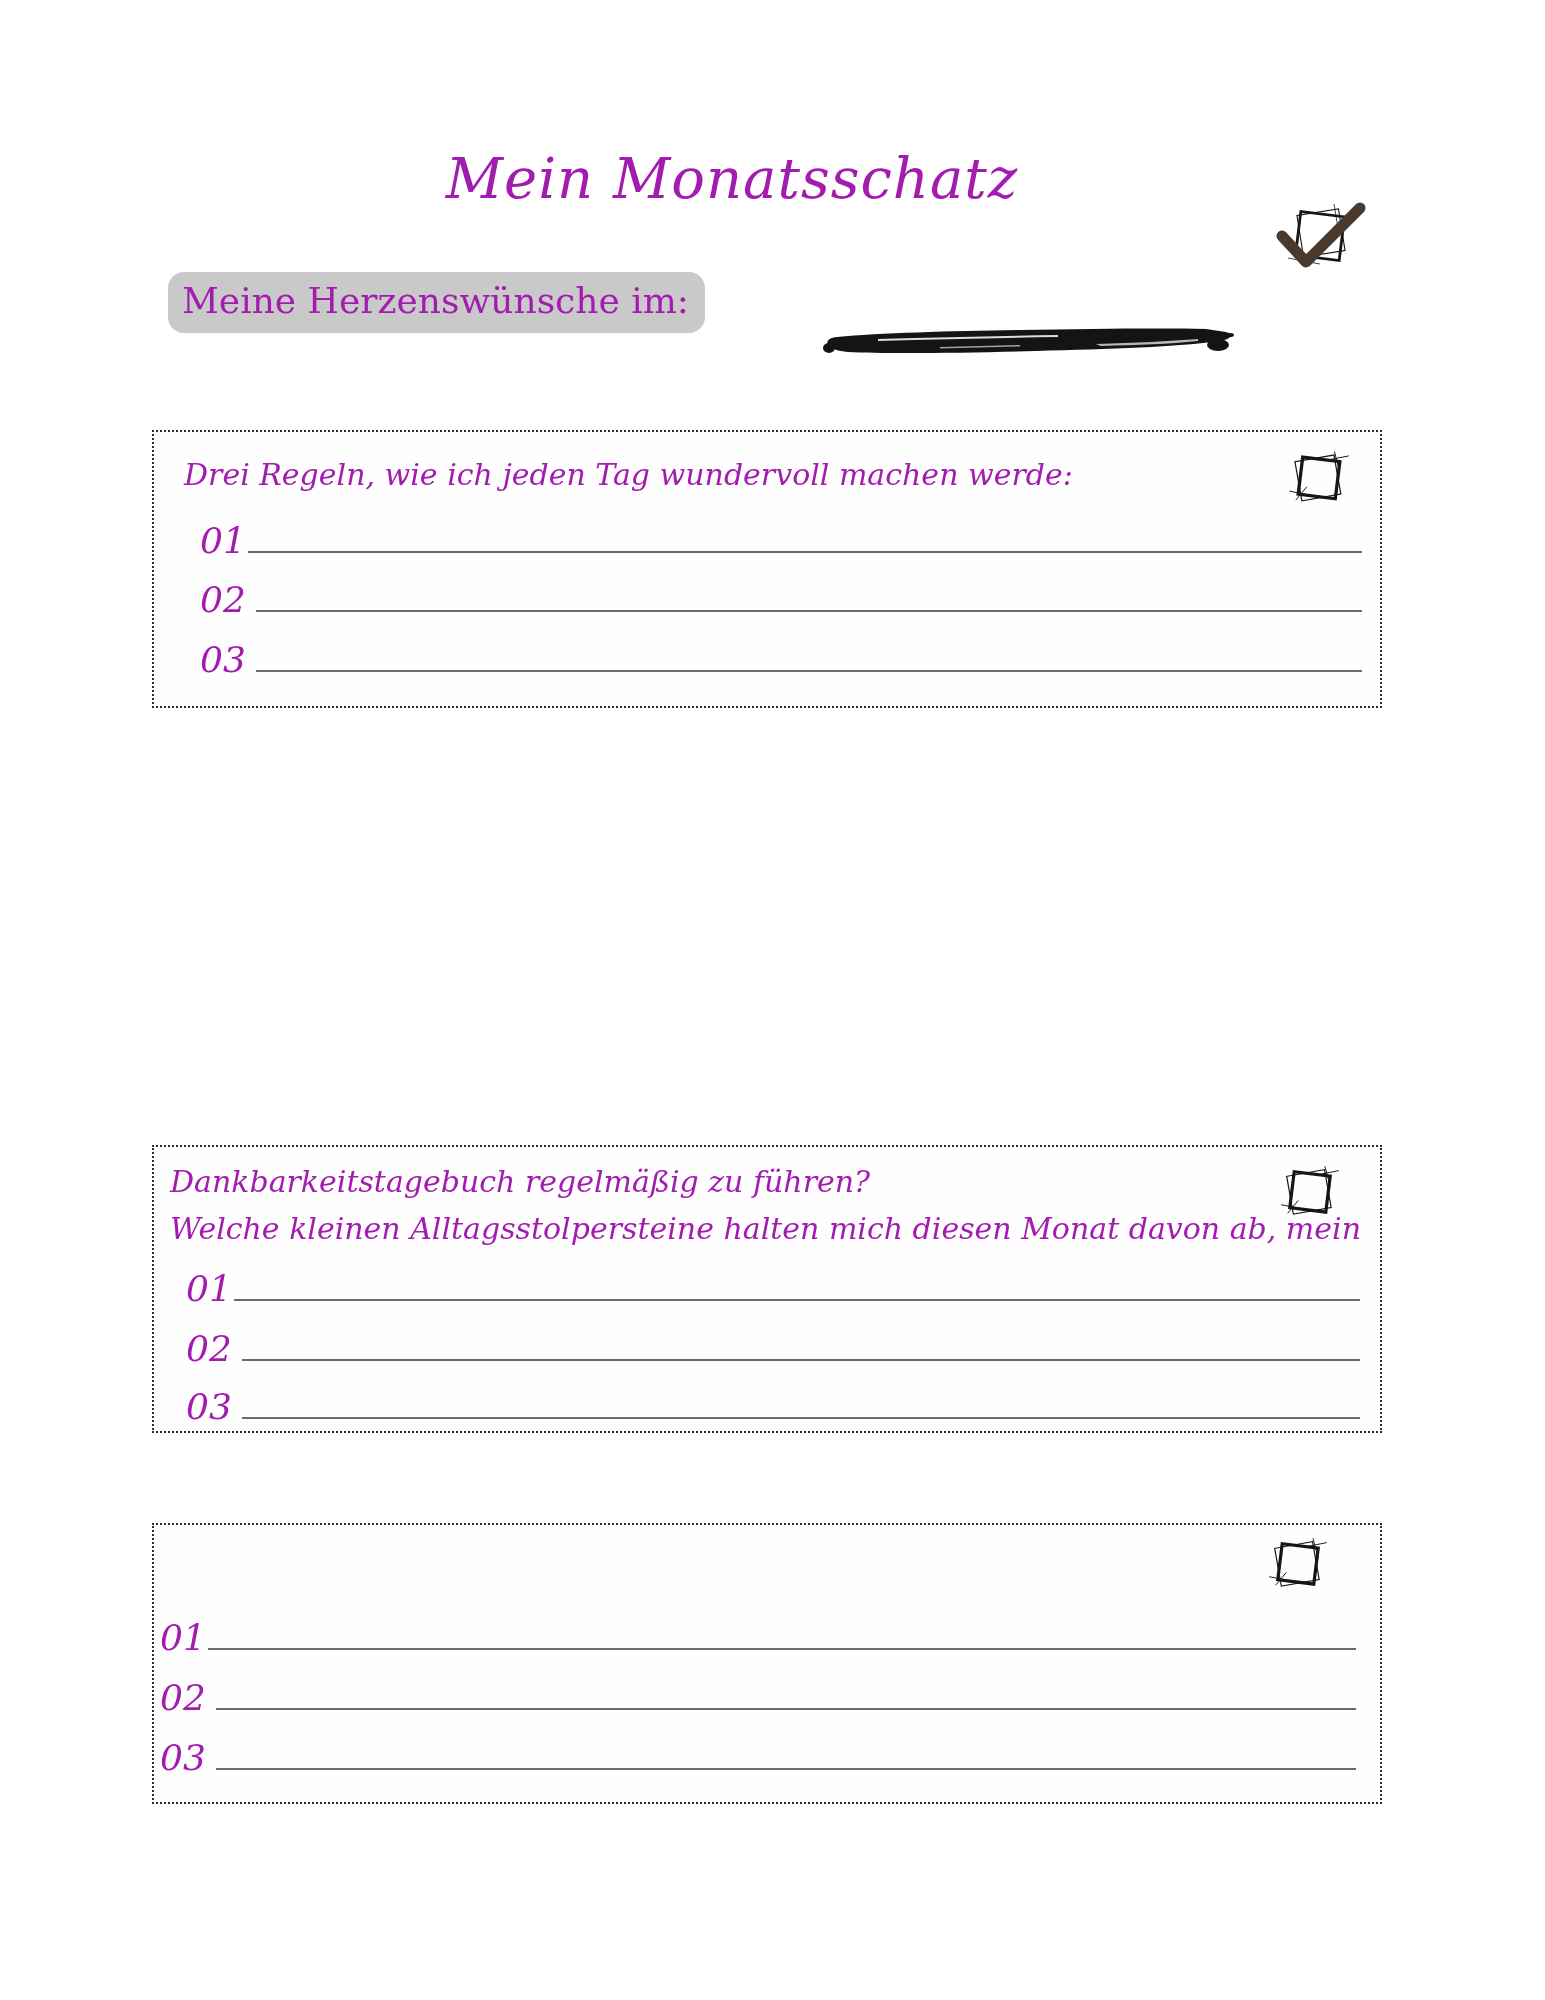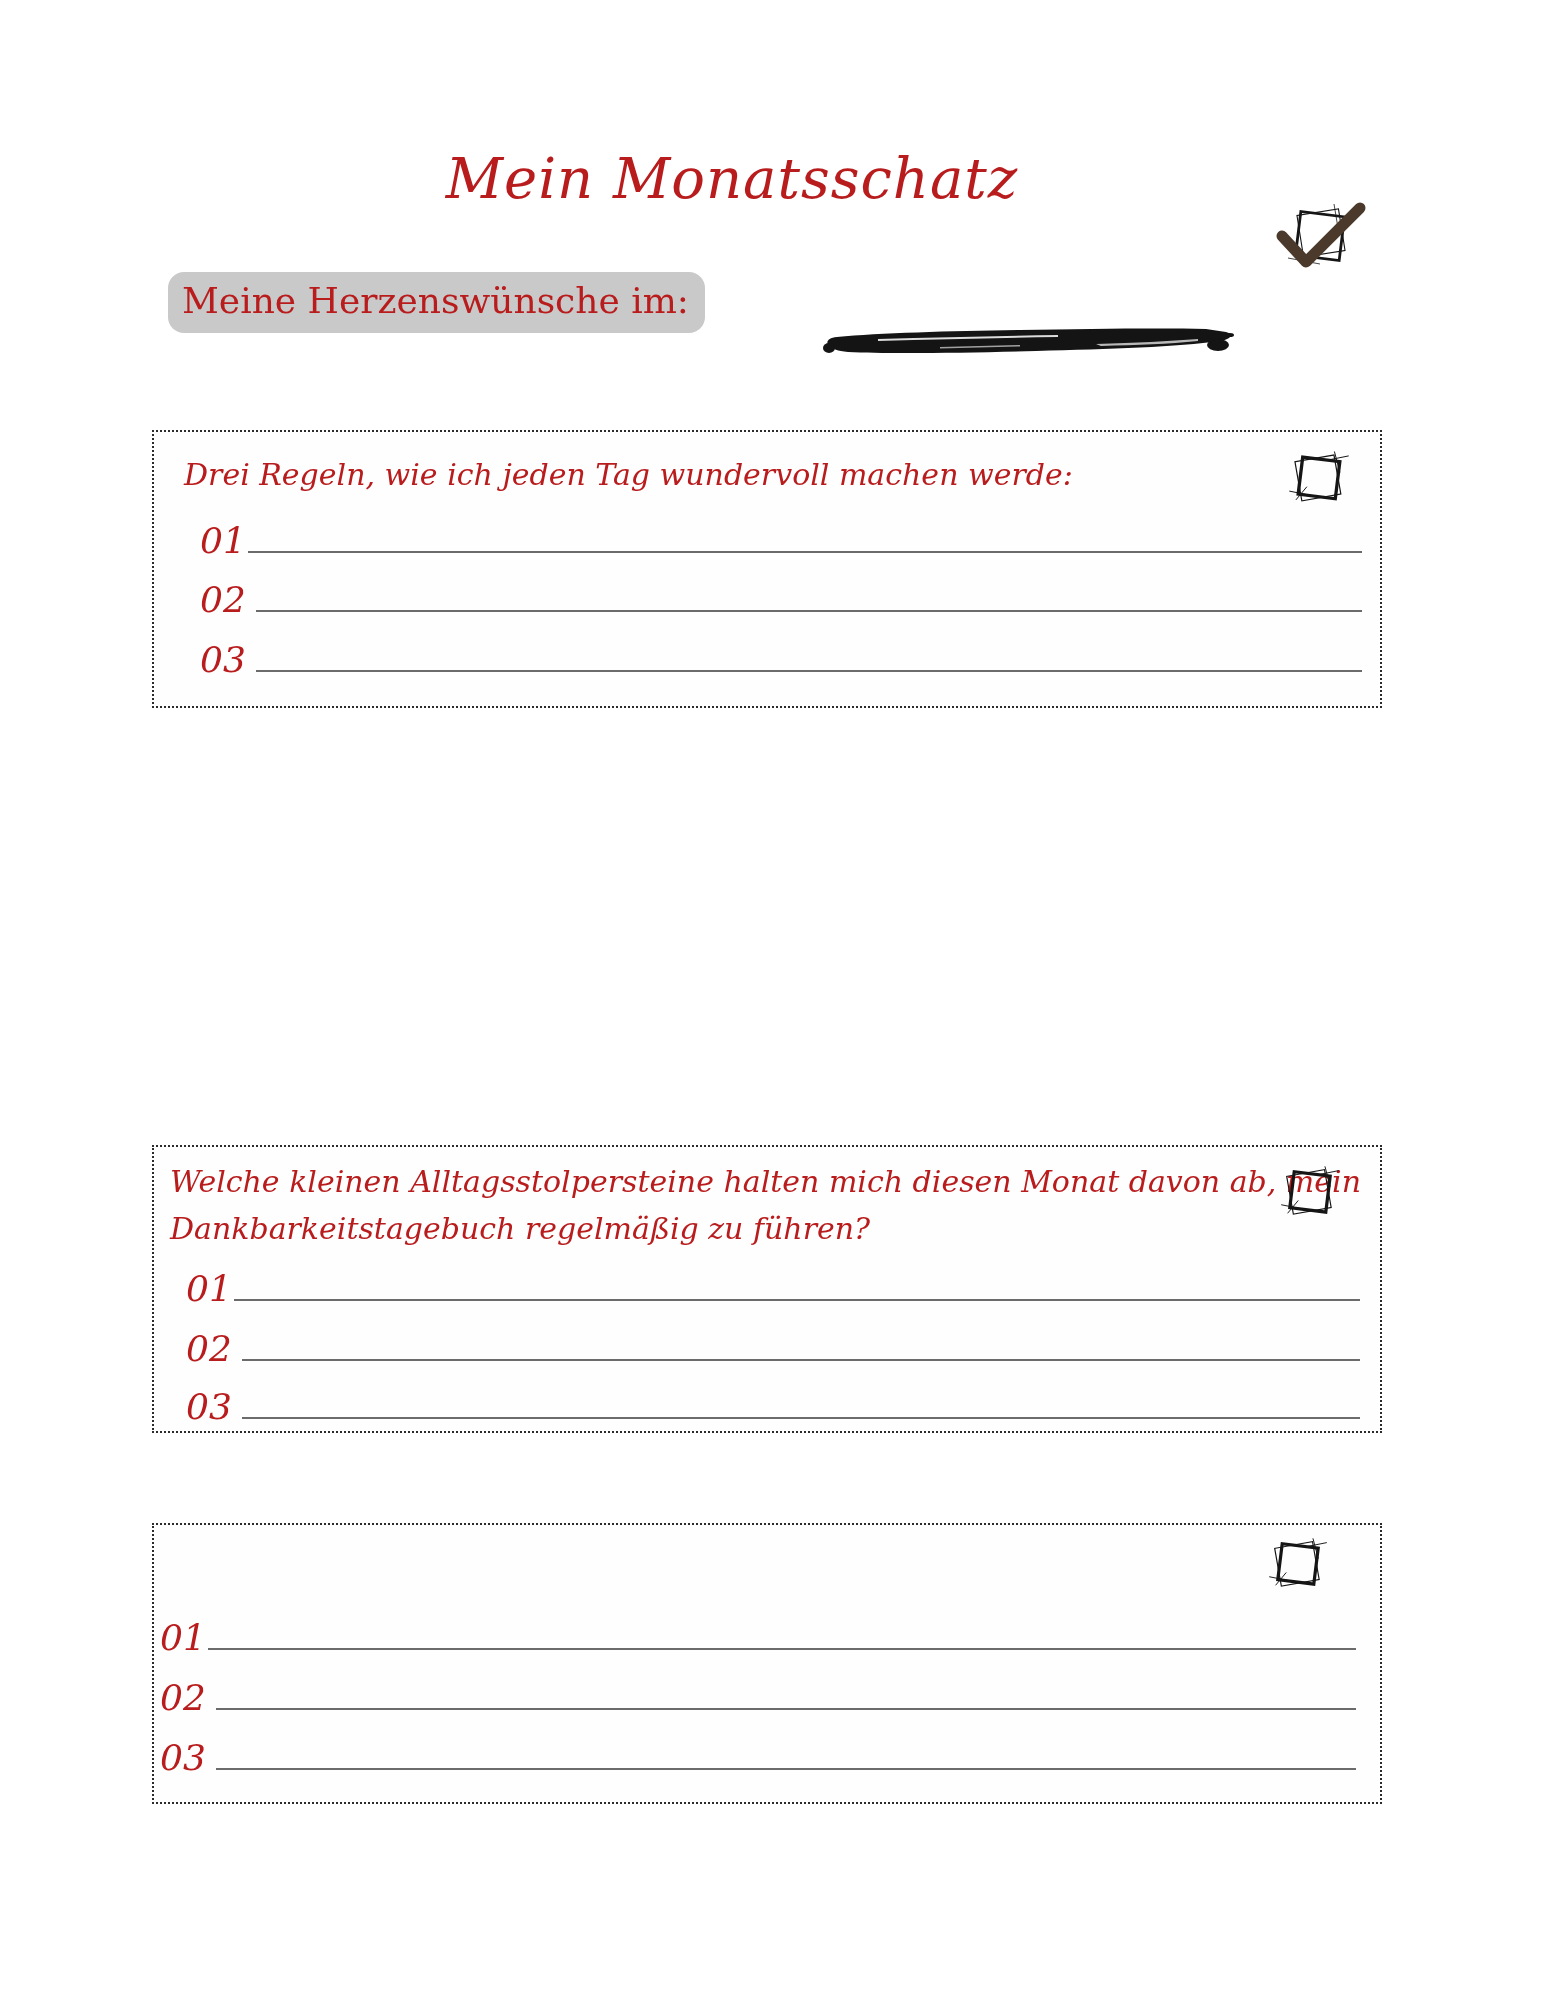--- a/index.html
+++ b/index.html
@@ -2,21 +2,21 @@
 <html><head>
 <meta charset="utf-8">
 <style>
   html, body { margin: 0; padding: 0; }
   .page {
     position: relative;
     width: 1545px;
     height: 2000px;
     background: #ffffff;
     font-family: "DejaVu Serif", serif;
-    color: #b91c1c;
+    color: #a21caf;
     overflow: hidden;
   }
   .title {
     position: absolute;
     left: 152px; top: 146px;
     width: 1160px;
     text-align: center;
     font-size: 56px;
     font-style: italic;
     letter-spacing: 1px;
@@ -148,22 +148,22 @@
     </div>
     <div class="row row-3">
       <span class="num">03</span>
       <div class="blank"></div>
     </div>
   </div>
 
 
   <div class="pbox pbox-3">
     <div class="prompt">
+      <span>Dankbarkeitstagebuch regelmäßig zu führen?</span>
       <span>Welche kleinen Alltagsstolpersteine halten mich diesen Monat davon ab, mein</span>
-      <span>Dankbarkeitstagebuch regelmäßig zu führen?</span>
     </div>
     <svg class="sketch" viewBox="0 0 60 60">
       <g fill="none" stroke="#151515">
         <rect x="11" y="11" width="36" height="36" stroke-width="1.1" transform="rotate(-10 29 29)"></rect>
         <path d="M3 41 L23 45 M9 49 L19 37 M44 5 L49 24 M37 13 L57 9" stroke-width="0.9"></path>
         <rect x="13" y="12" width="34" height="34" stroke-width="3" transform="rotate(7 30 29)"></rect>
       </g>
     </svg>
     <div class="row row-1 tight">
       <span class="num">01</span>

